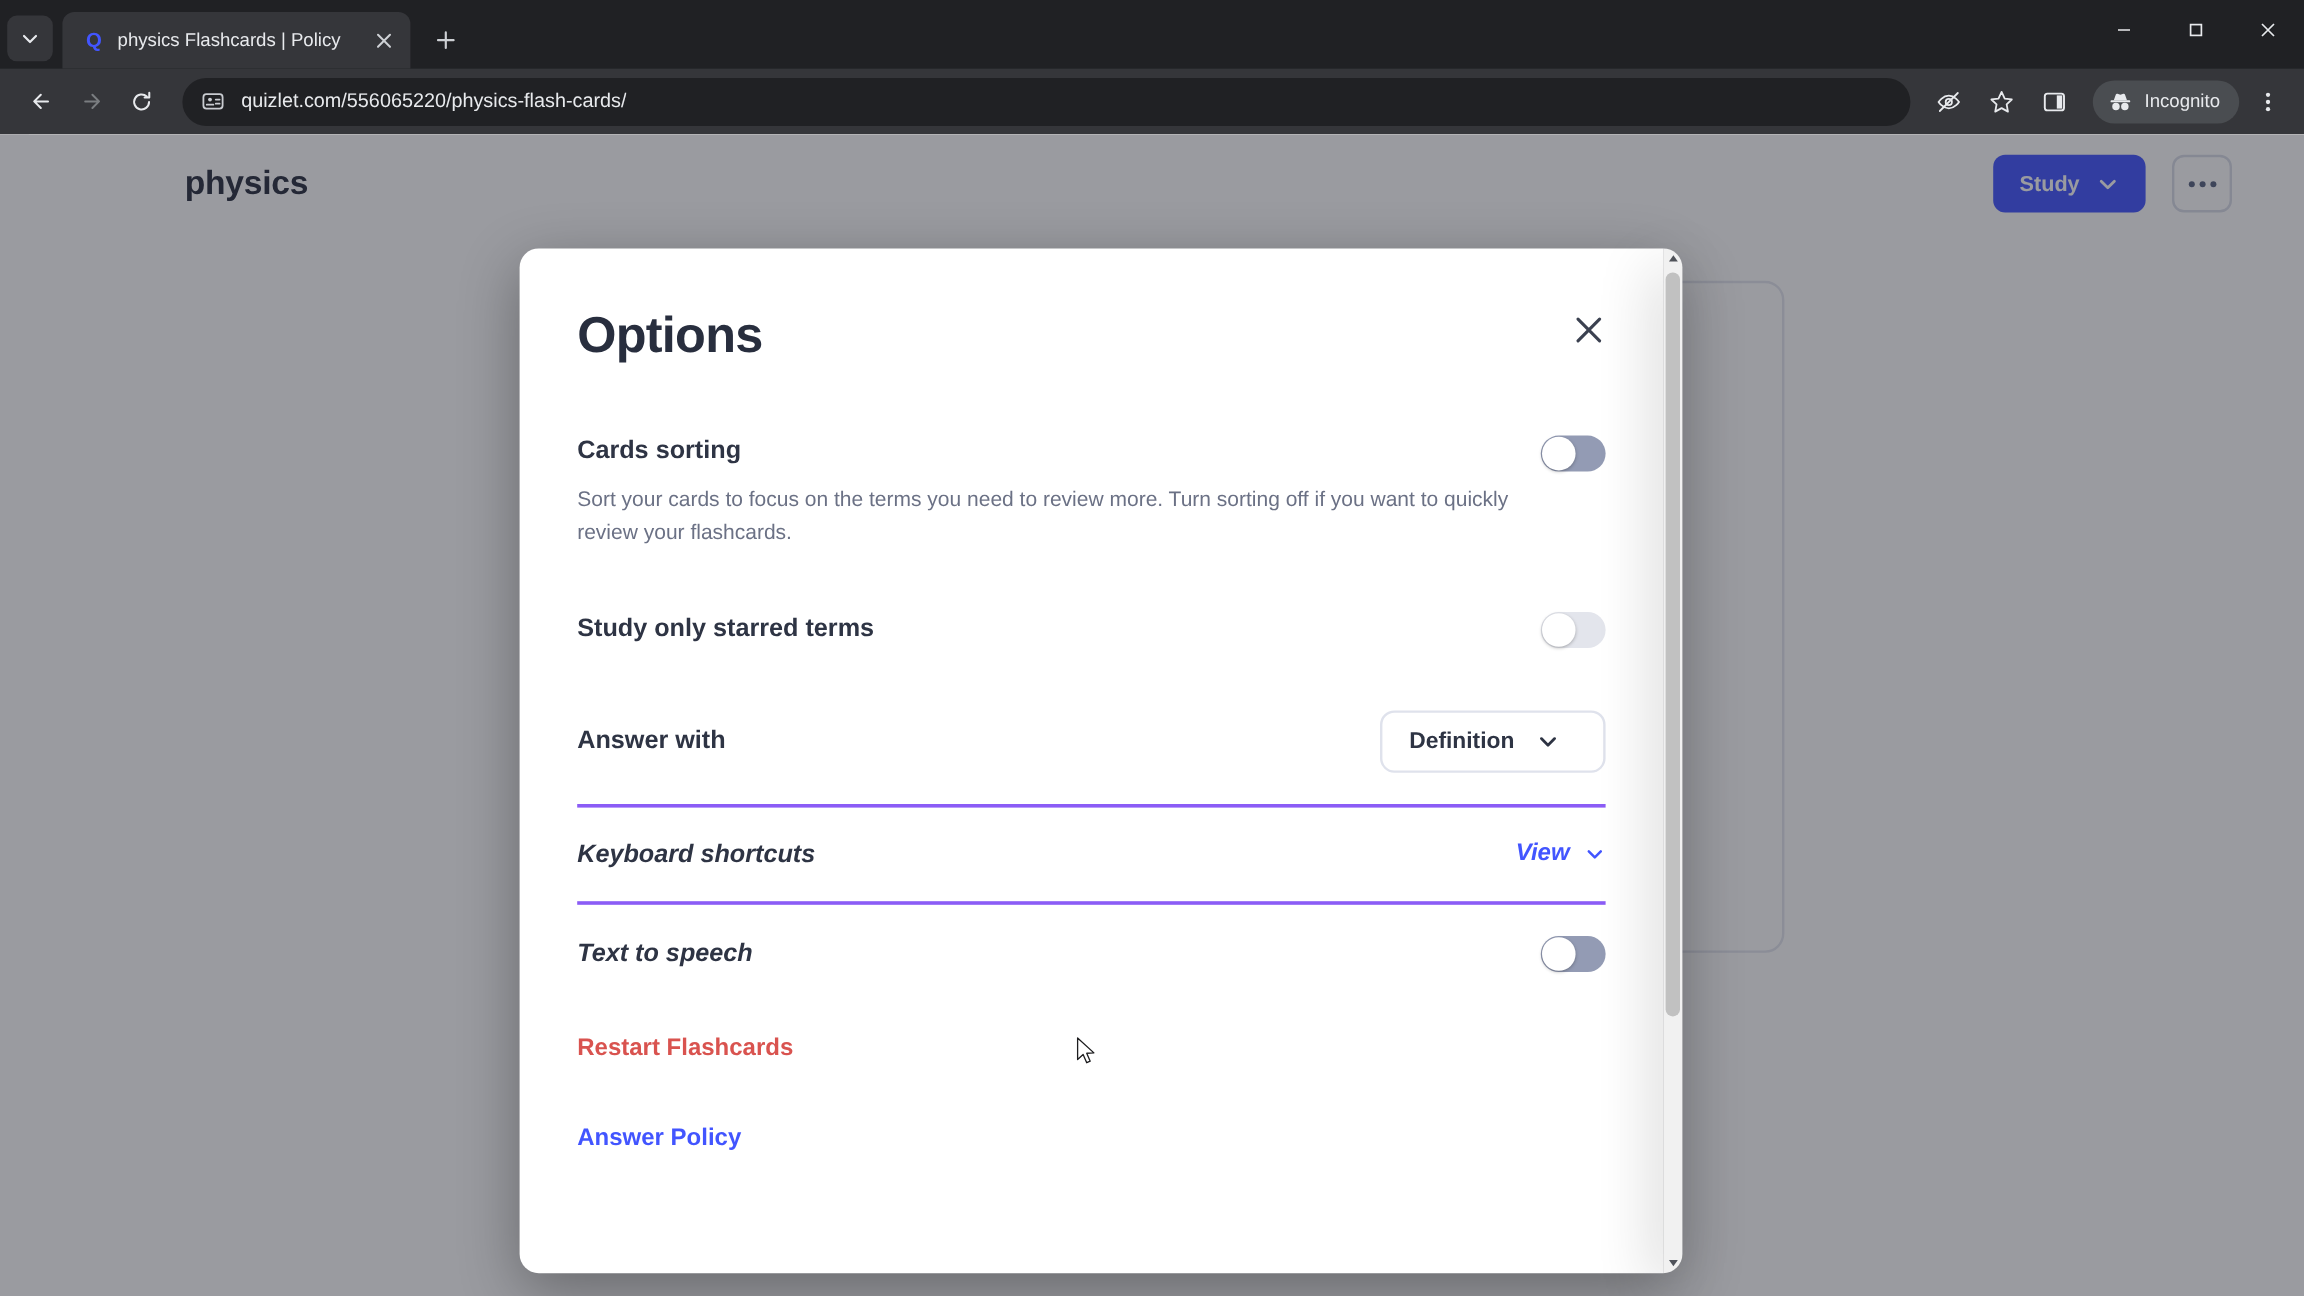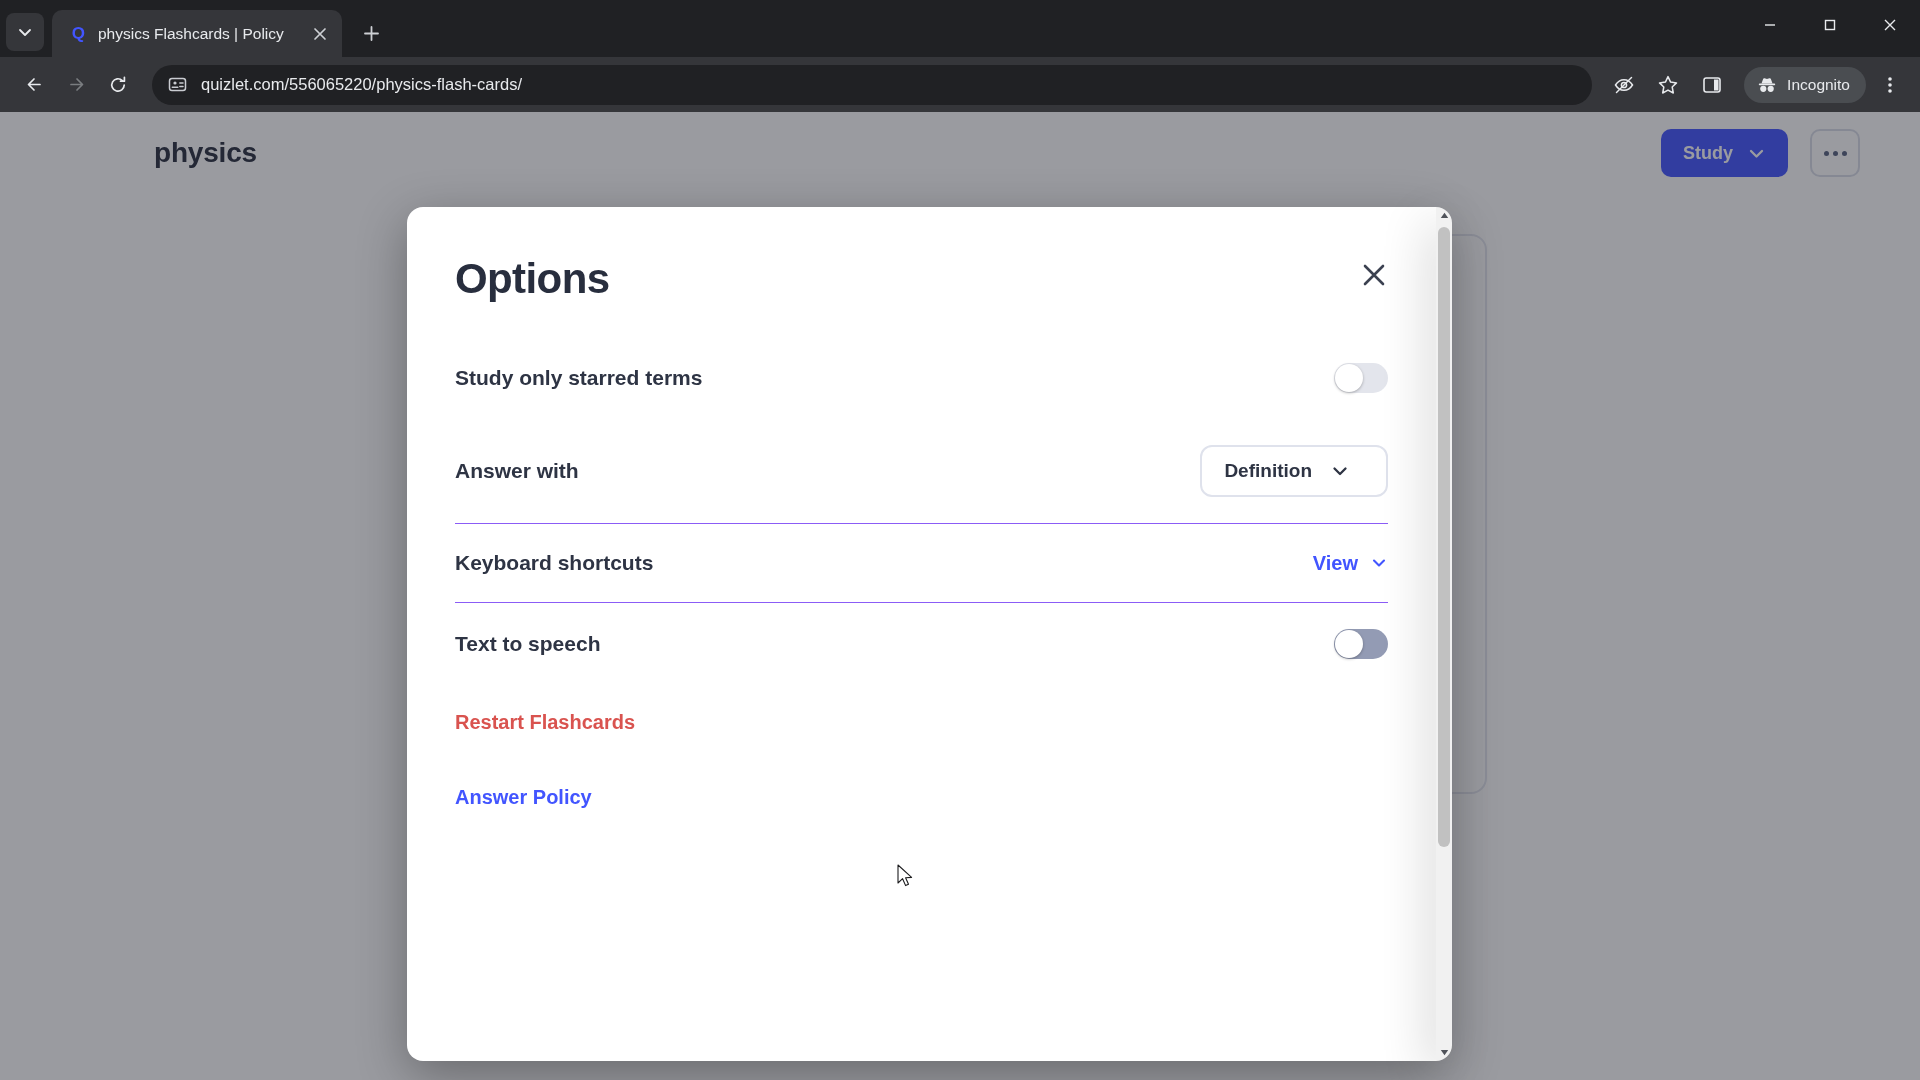--- a/index.html
+++ b/index.html
@@ -247,23 +247,23 @@
   .scrim {
     position: absolute;
     inset: 0;
     background: rgba(30,33,44,0.45);
     z-index: 5;
   }
 
   
   .modal-wrap {
     position: absolute;
-    left: 407px;
+    left: 433px;
     top: 95px;
-    width: 1045px;
+    width: 969px;
     height: 854px;
     z-index: 10;
     display: flex;
   }
   .modal {
     flex: 1 1 auto;
     background: #fff;
     border-radius: 16px 0 0 16px;
     overflow: hidden;
     position: relative;
@@ -293,21 +293,21 @@
     color: #3b4150;
   }
 
   .opt-row {
     padding: 26px 0;
     display: flex;
     align-items: flex-start;
     justify-content: space-between;
     gap: 24px;
   }
-  .opt-row.divided { border-top: 1px solid #8b5cf6; }
+  .opt-row.divided { border-top: 3px solid #8b5cf6; font-style: italic; }
   .opt-row.centered { align-items: center; }
   .opt-left { flex: 1 1 auto; min-width: 0; }
   .opt-label {
     font-size: 21px;
     color: #2e3444;
     font-weight: 600;
     line-height: 1.25;
   }
   .opt-desc {
     font-size: 17.5px;
@@ -555,20 +555,31 @@
 
           <div class="modal-head">
             <div class="modal-title">Options</div>
             <div class="modal-close">
               <svg width="26" height="26" viewBox="0 0 26 26" aria-hidden="true">
                 <path d="M4 4 L22 22 M22 4 L4 22" stroke="currentColor" stroke-width="2.6" stroke-linecap="round"></path>
               </svg>
             </div>
           </div>
 
+          <div class="opt-row">
+            <div class="opt-left">
+              <div class="opt-label">Cards sorting</div>
+              <div class="opt-desc">Sort your cards to focus on the terms you need to review more. Turn sorting off if you want to quickly review your flashcards.</div>
+            </div>
+            <div class="opt-right">
+              <span class="toggle">
+                  <span class="knob"></span>
+                </span>
+            </div>
+          </div>
 
           <div class="opt-row centered">
             <div class="opt-left">
               <div class="opt-label">Study only starred terms</div>
             </div>
             <div class="opt-right">
               <span class="toggle light">
                   <span class="knob"></span>
                 </span>
             </div>

